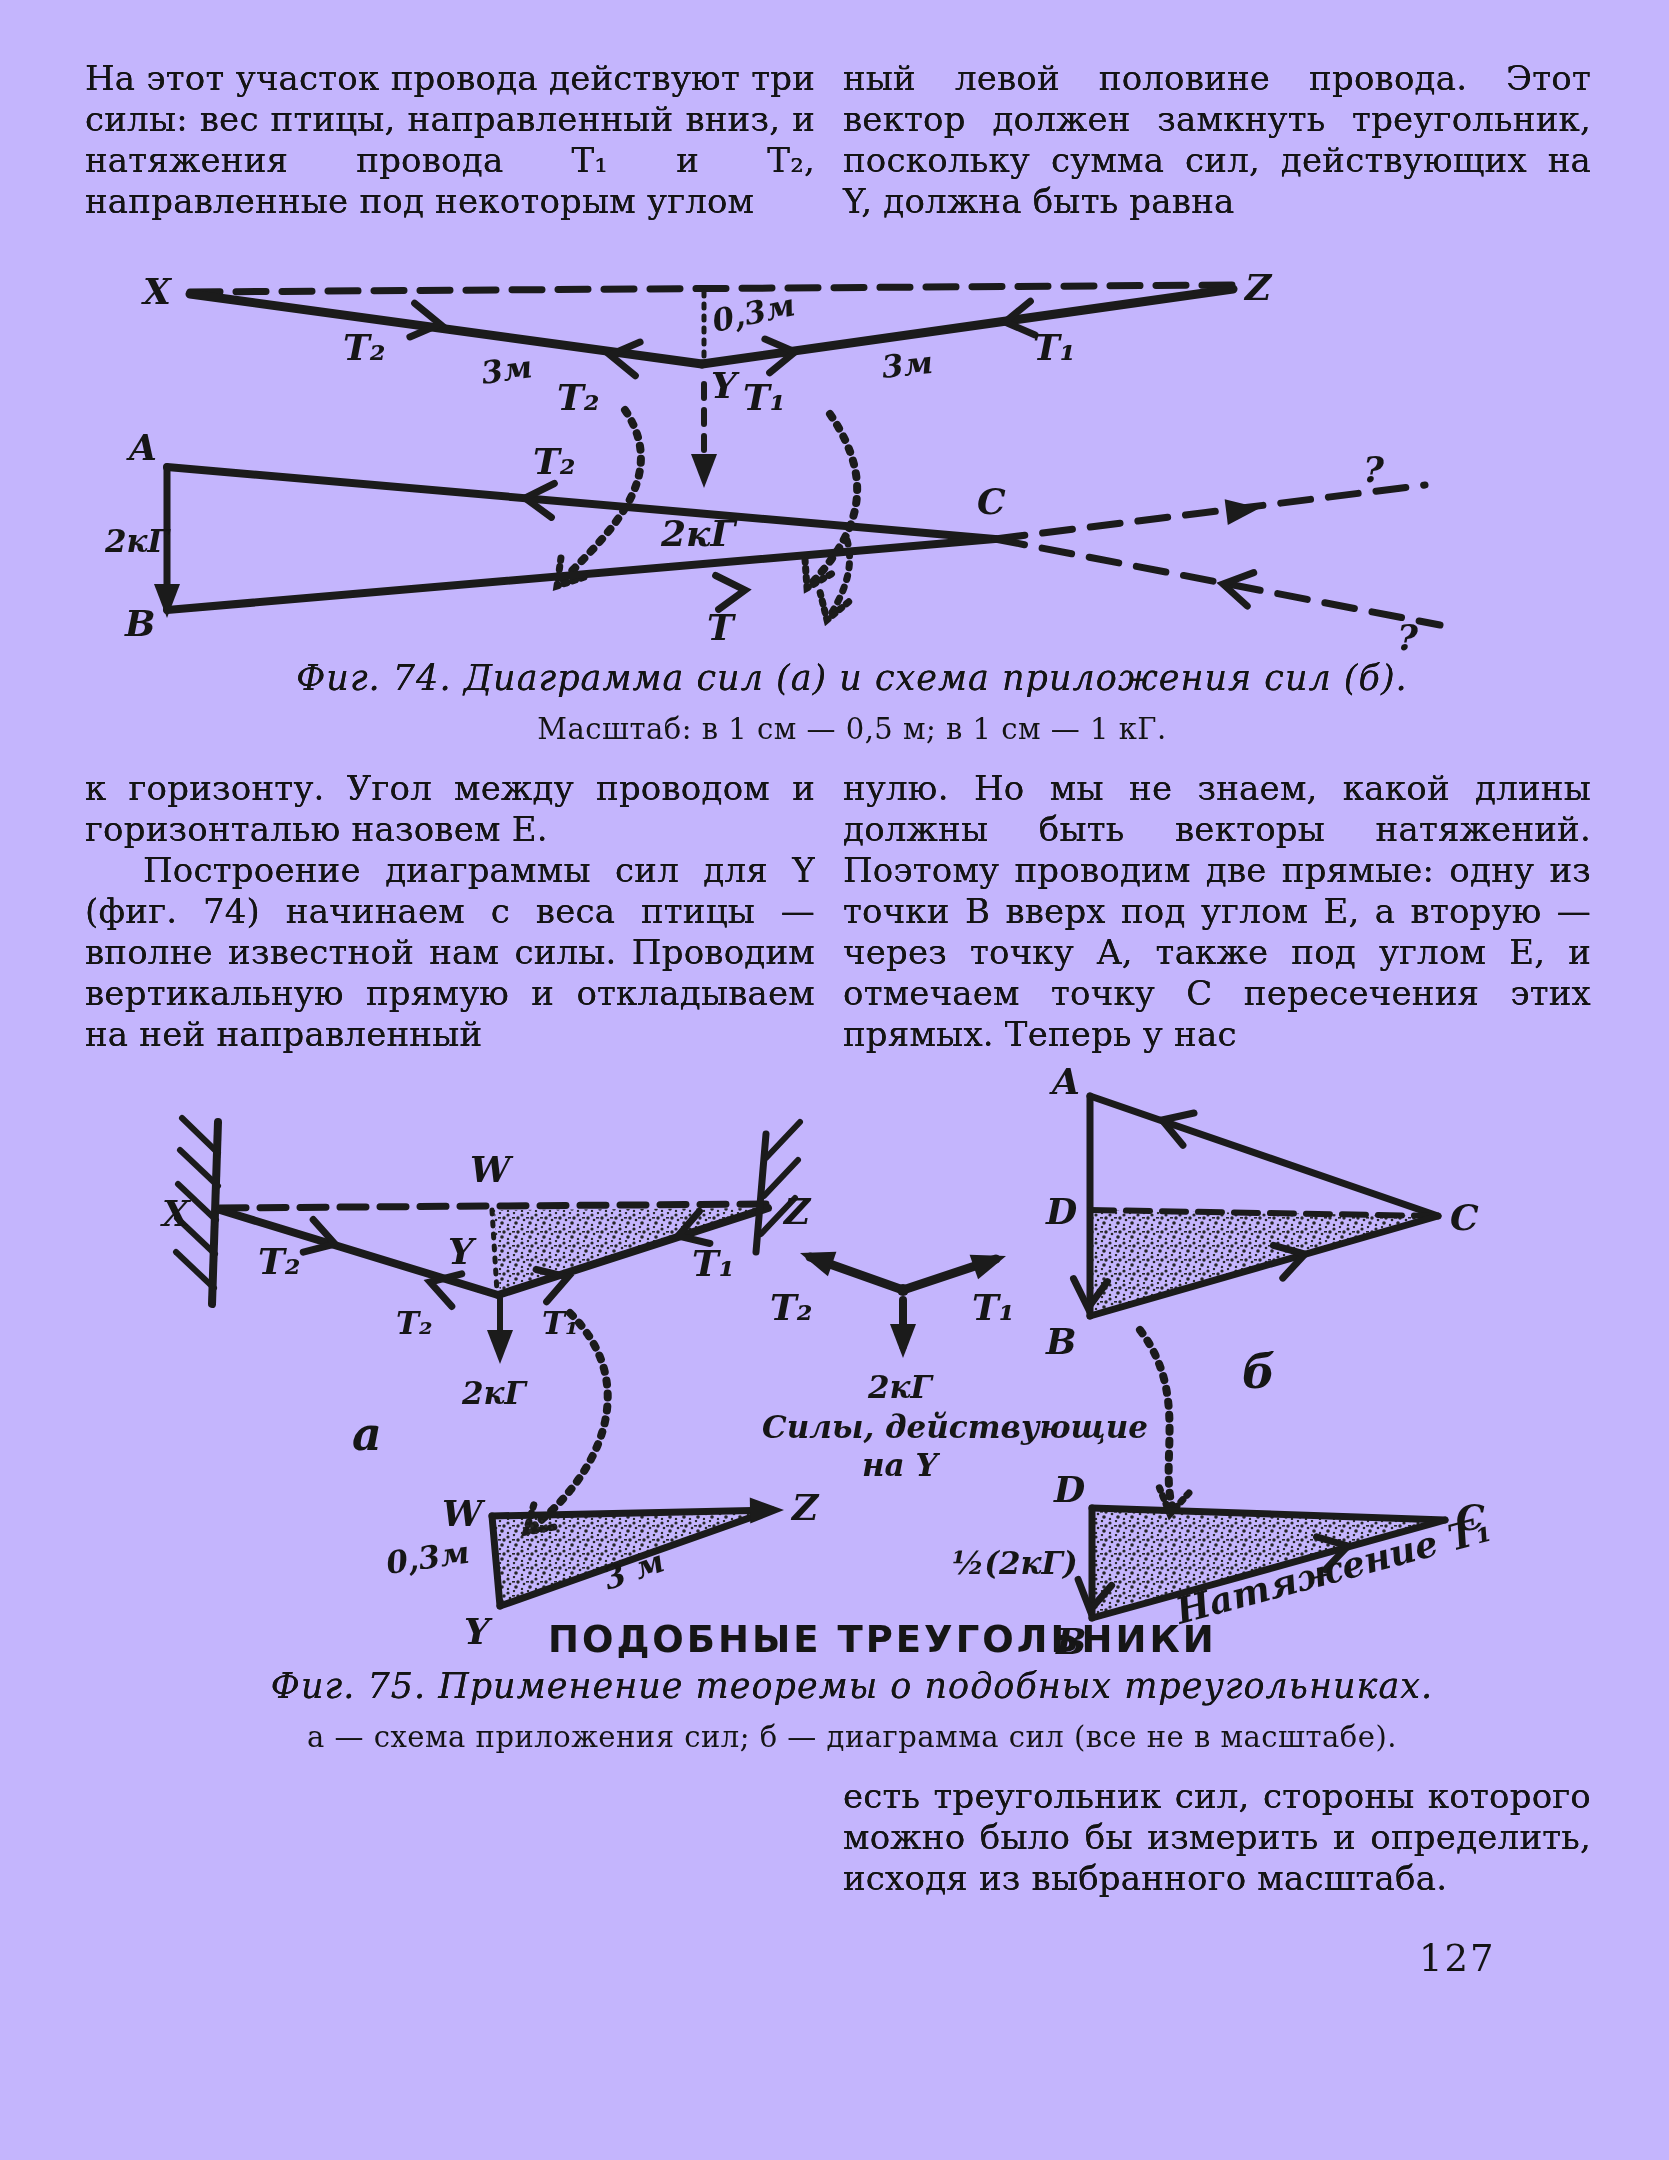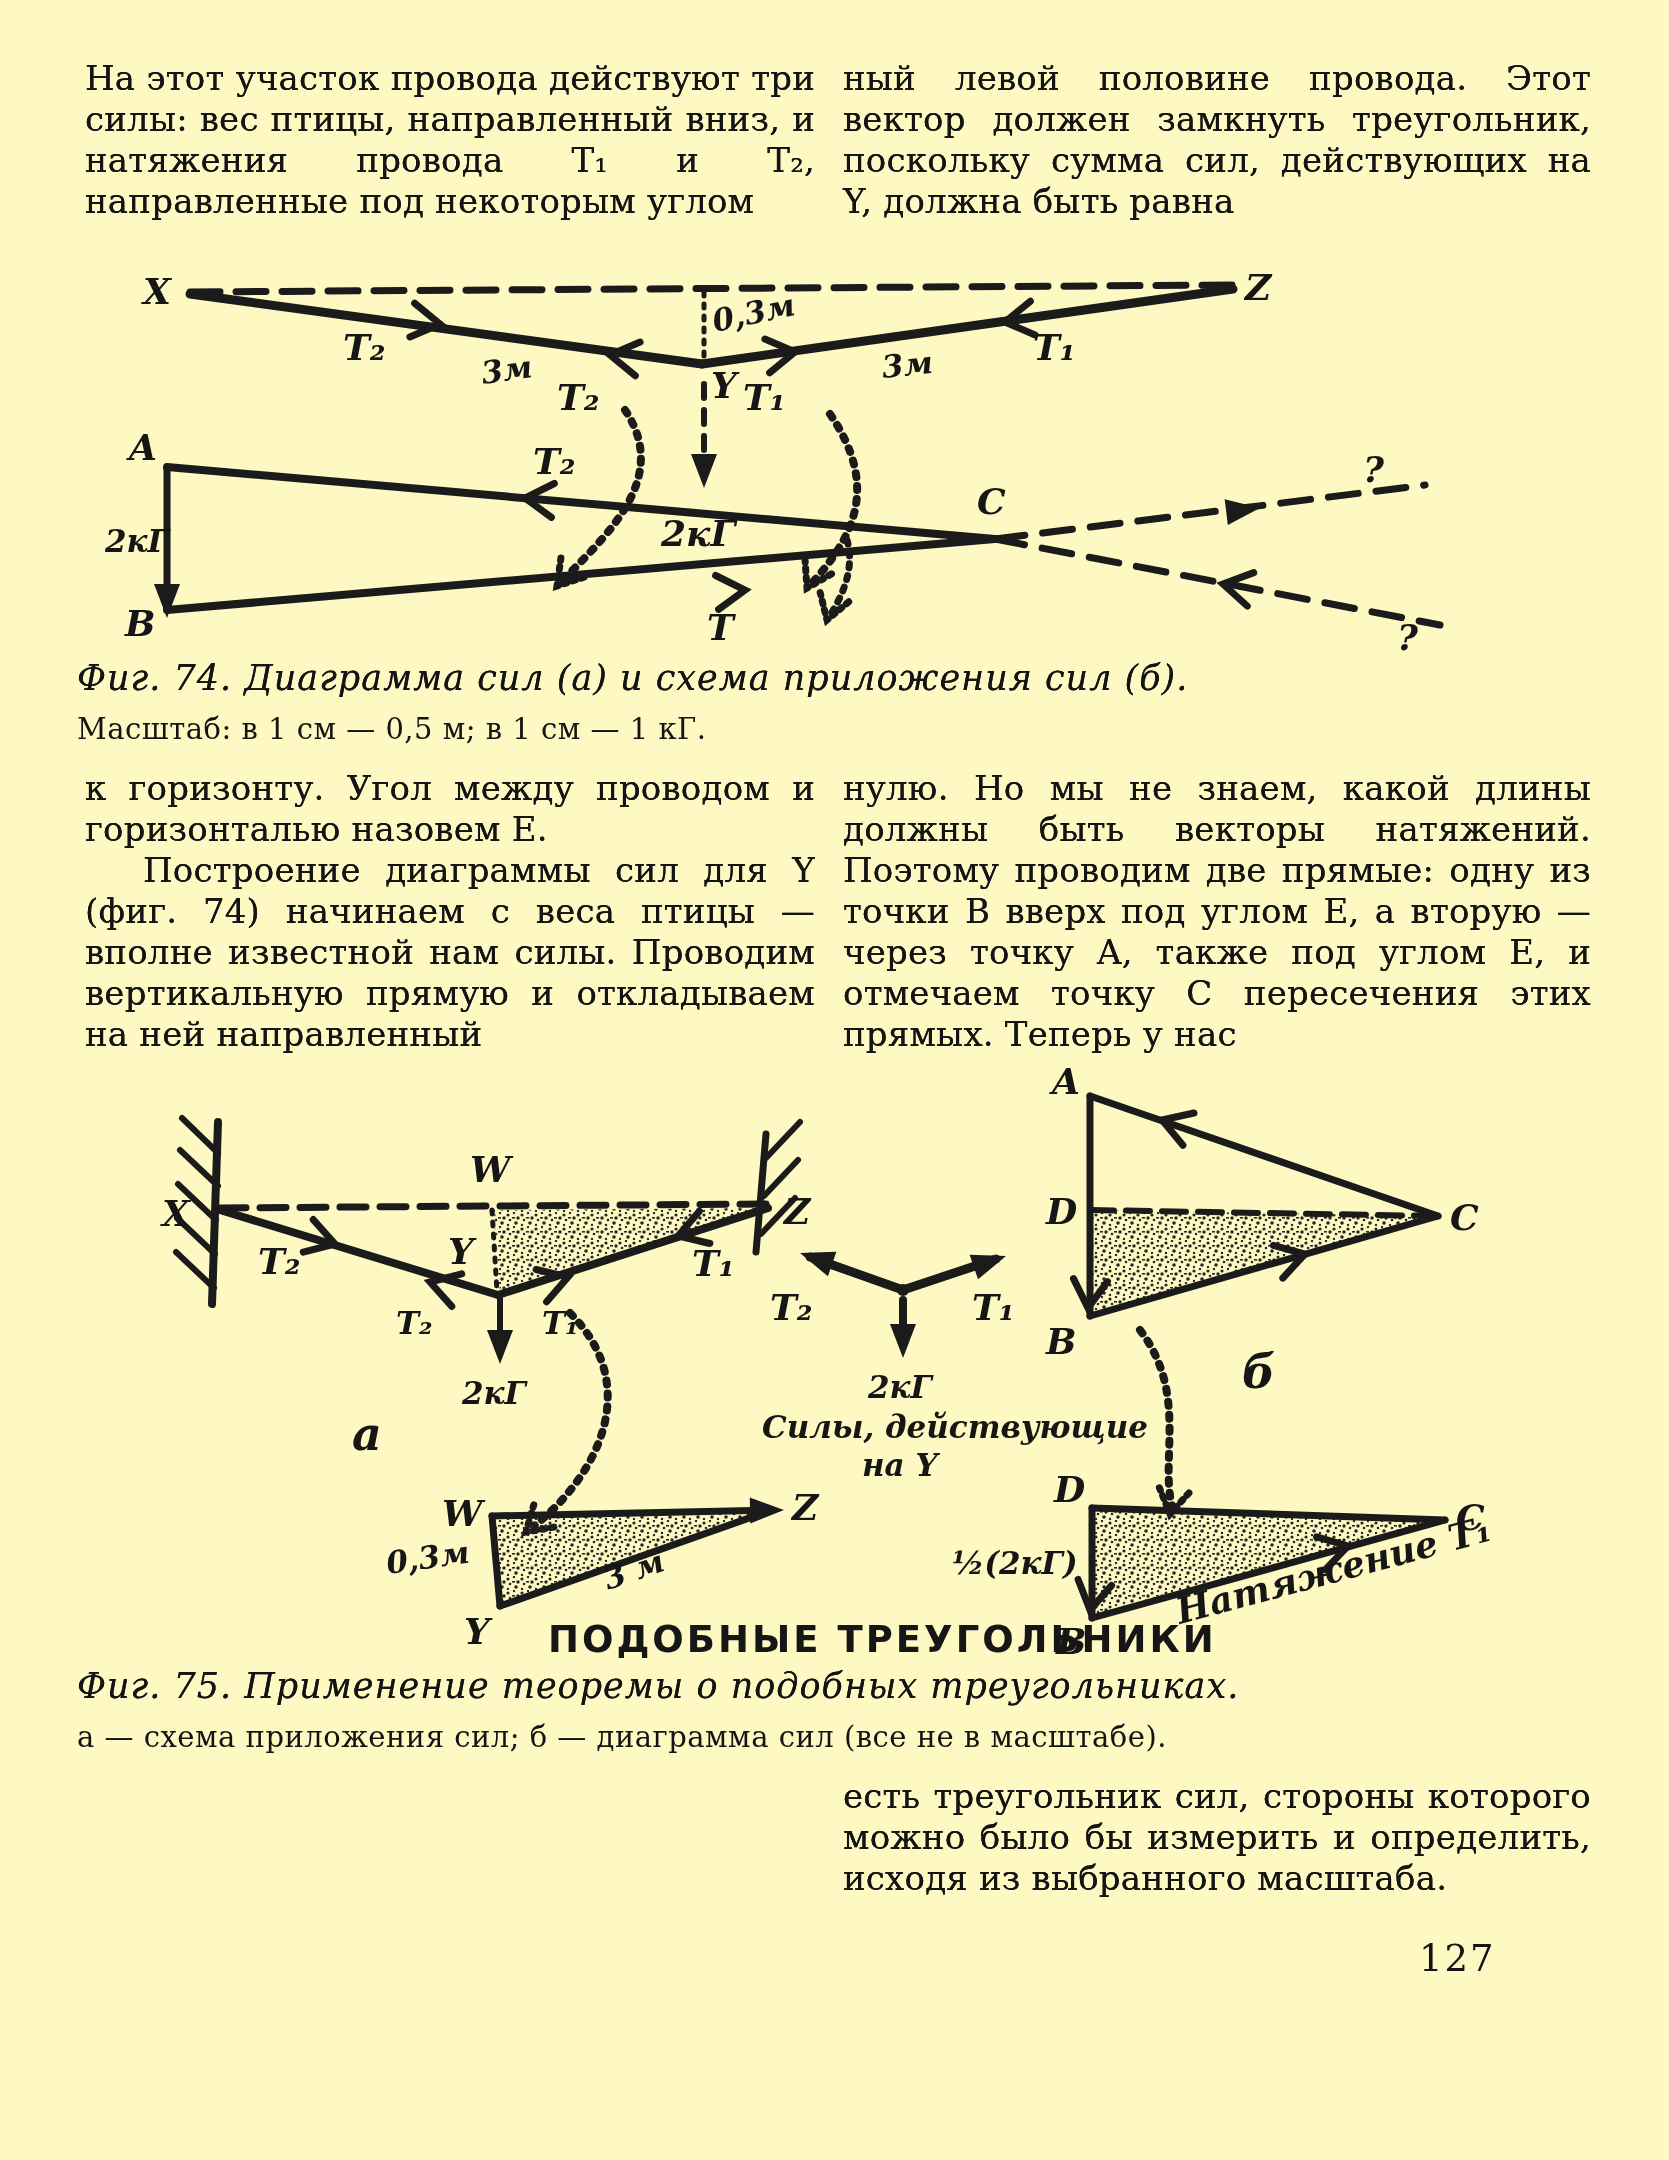--- a/index.html
+++ b/index.html
@@ -1,19 +1,19 @@
 <!DOCTYPE html>
 <html><head>
 <meta charset="utf-8">
 <style>
   html,body{margin:0;padding:0;background:#e8e6e0;}
   .page{
     position:relative;
     width:1669px;height:2160px;
-    background:#fef9c3;
+    background:#c4b5fd;
     color:#141414;
     font-family:"DejaVu Serif", serif;
     overflow:hidden;
   }
   .para{
     position:absolute;
     font-size:34px;line-height:41px;
     text-align:justify;
     letter-spacing:.2px;
     text-shadow:0 0 .6px #141414;
@@ -23,21 +23,22 @@
   .p-tl{left:85px;top:58px;width:730px;}
   .p-tr{left:843px;top:58px;width:748px;}
   .p-ml{left:85px;top:768px;width:730px;}
   .p-mr{left:843px;top:768px;width:748px;}
   .p-bl{left:85px;top:1790px;width:730px;}
   .p-br{left:843px;top:1776px;width:748px;}
   .figure{position:absolute;}
   .fig74{left:105px;top:252px;width:1460px;height:400px;}
   .fig75{left:100px;top:1058px;width:1470px;height:600px;}
   .caption{
-    position:absolute;left:77px;width:1506px;
+    position:absolute;left:99px;width:1506px;
+    text-align:center;
   }
   .cap-main{font-style:italic;font-size:35px;letter-spacing:1px;text-shadow:0 0 .6px #141414;}
   .cap-sub{font-size:29px;font-weight:normal;letter-spacing:.5px;}
   .cap74a{top:658px;}
   .cap74b{top:712px;}
   .cap75a{top:1666px;}
   .cap75b{top:1720px;}
   .pagenum{
     position:absolute;left:1398px;top:1937px;
     font-size:37px;font-weight:normal;letter-spacing:2px;margin-left:21px;

